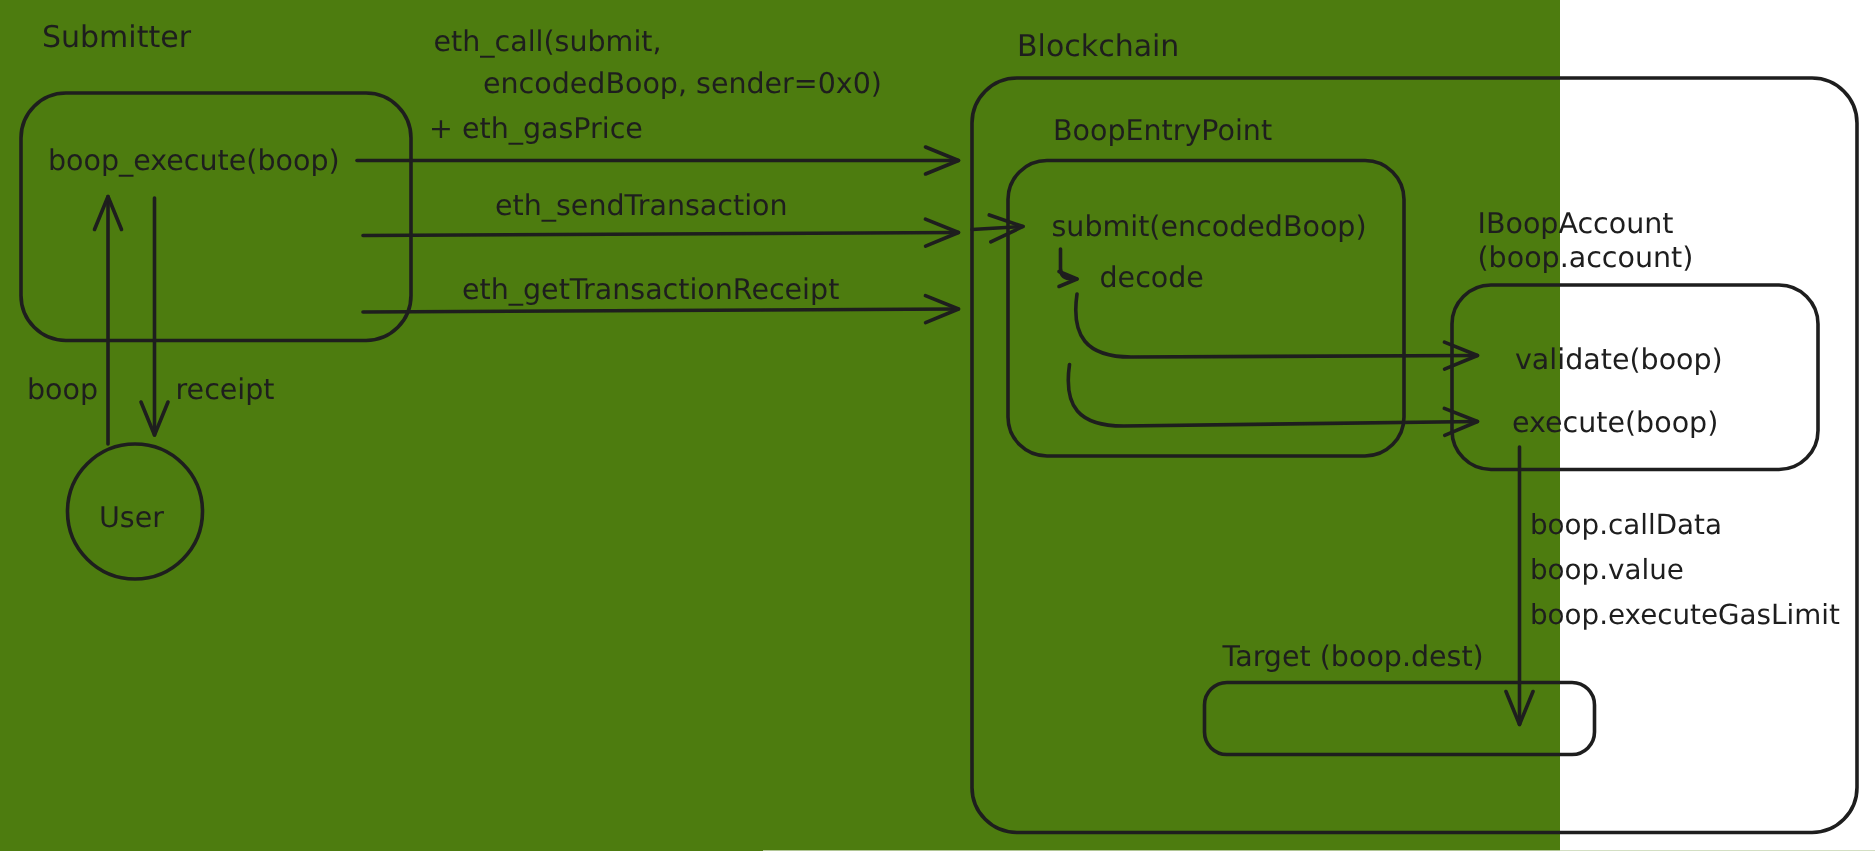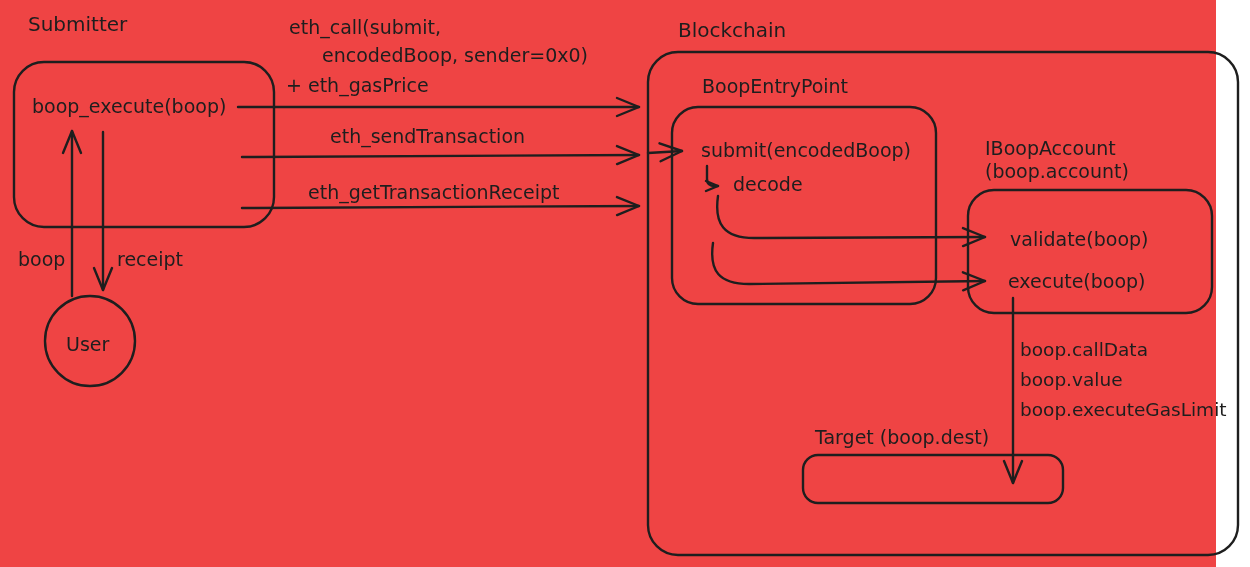--- a/index.html
+++ b/index.html
@@ -2,23 +2,23 @@
 <html><head>
 <meta charset="utf-8">
 <style>
   html, body {
     margin: 0;
     padding: 0;
     background: #ffffff;
   }
   .canvas {
     position: relative;
-    width: 1216px;
+    width: 1040px;
     height: 567px;
-    background: #ef4444;
+    background: #4d7c0f;
     font-family: "DejaVu Sans", sans-serif;
   }
   svg text {
     fill: #1e1e1e;
     font-family: "DejaVu Sans", sans-serif;
     font-size: 19px;
   }
   svg text.section-label { font-size: 20px; }
   svg text.small { font-size: 18.5px; }
   .shape {

